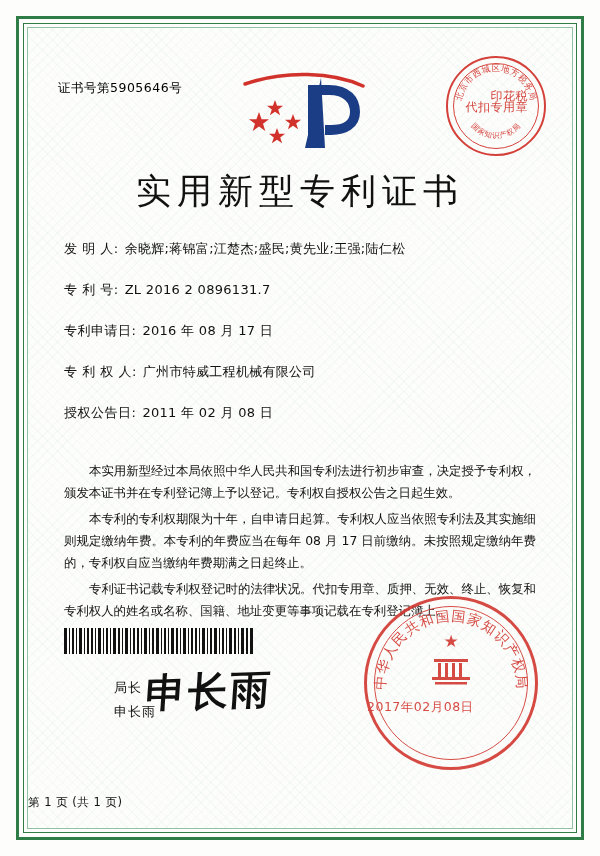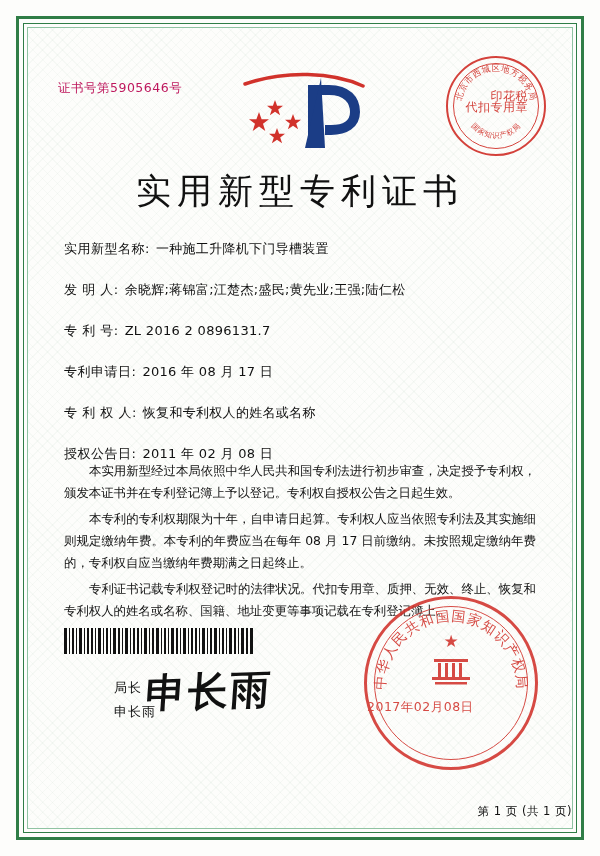--- a/index.html
+++ b/index.html
@@ -73,21 +73,21 @@
     bottom: 28px;
   }
 
   
   .cert-no {
     position: absolute;
     left: 30px;
     top: 52px;
     font-size: 12.5px;
     letter-spacing: 0.5px;
-    color: #be185d;
+    color: #000000;
     font-family: "DejaVu Sans", "Liberation Sans", sans-serif;
   }
 
   
   .emblem {
     position: absolute;
     left: 50%;
     transform: translateX(-50%);
     top: 38px;
     width: 150px;
@@ -254,24 +254,24 @@
     right: 0;
     top: 100px;
     font-size: 12.5px;
     letter-spacing: 0.5px;
     color: #d1322b;
   }
 
   
   .page-footer {
     position: absolute;
-    bottom: 9px;
+    bottom: 18px;
     left: 0;
     width: 100%;
-    text-align: right;
+    text-align: left;
     font-size: 11.5px;
     color: #111;
     letter-spacing: 0.5px;
   }
 </style>
 </head>
 <body>
 
 <div class="page">
 
@@ -315,38 +315,34 @@
       <div class="center-lines">
         <div>印花税</div>
         <div>代扣专用章</div>
       </div>
     </div>
 
     <div class="main-title">实用新型专利证书</div>
 
     <div class="fields">
       <div class="field-row">
-        <span class="field-label">实用新型名称:</span>
-        <span class="field-value">一种施工升降机下门导槽装置</span>
-      </div>
-      <div class="field-row">
         <span class="field-label">发 明 人:</span>
         <span class="field-value">余晓辉;蒋锦富;江楚杰;盛民;黄先业;王强;陆仁松</span>
       </div>
       <div class="field-row">
         <span class="field-label">专 利 号:</span>
         <span class="field-value">ZL 2016 2 0896131.7</span>
       </div>
       <div class="field-row">
         <span class="field-label">专利申请日:</span>
         <span class="field-value">2016 年 08 月 17 日</span>
       </div>
       <div class="field-row">
         <span class="field-label">专 利 权 人:</span>
-        <span class="field-value">恢复和专利权人的姓名或名称</span>
+        <span class="field-value">广州市特威工程机械有限公司</span>
       </div>
       <div class="field-row">
         <span class="field-label">授权公告日:</span>
         <span class="field-value">2011 年 02 月 08 日</span>
       </div>
     </div>
 
     <div class="body-text">
       <p>本实用新型经过本局依照中华人民共和国专利法进行初步审查，决定授予专利权，颁发本证书并在专利登记簿上予以登记。专利权自授权公告之日起生效。</p>
       <p>本专利的专利权期限为十年，自申请日起算。专利权人应当依照专利法及其实施细则规定缴纳年费。本专利的年费应当在每年 08 月 17 日前缴纳。未按照规定缴纳年费的，专利权自应当缴纳年费期满之日起终止。</p>

